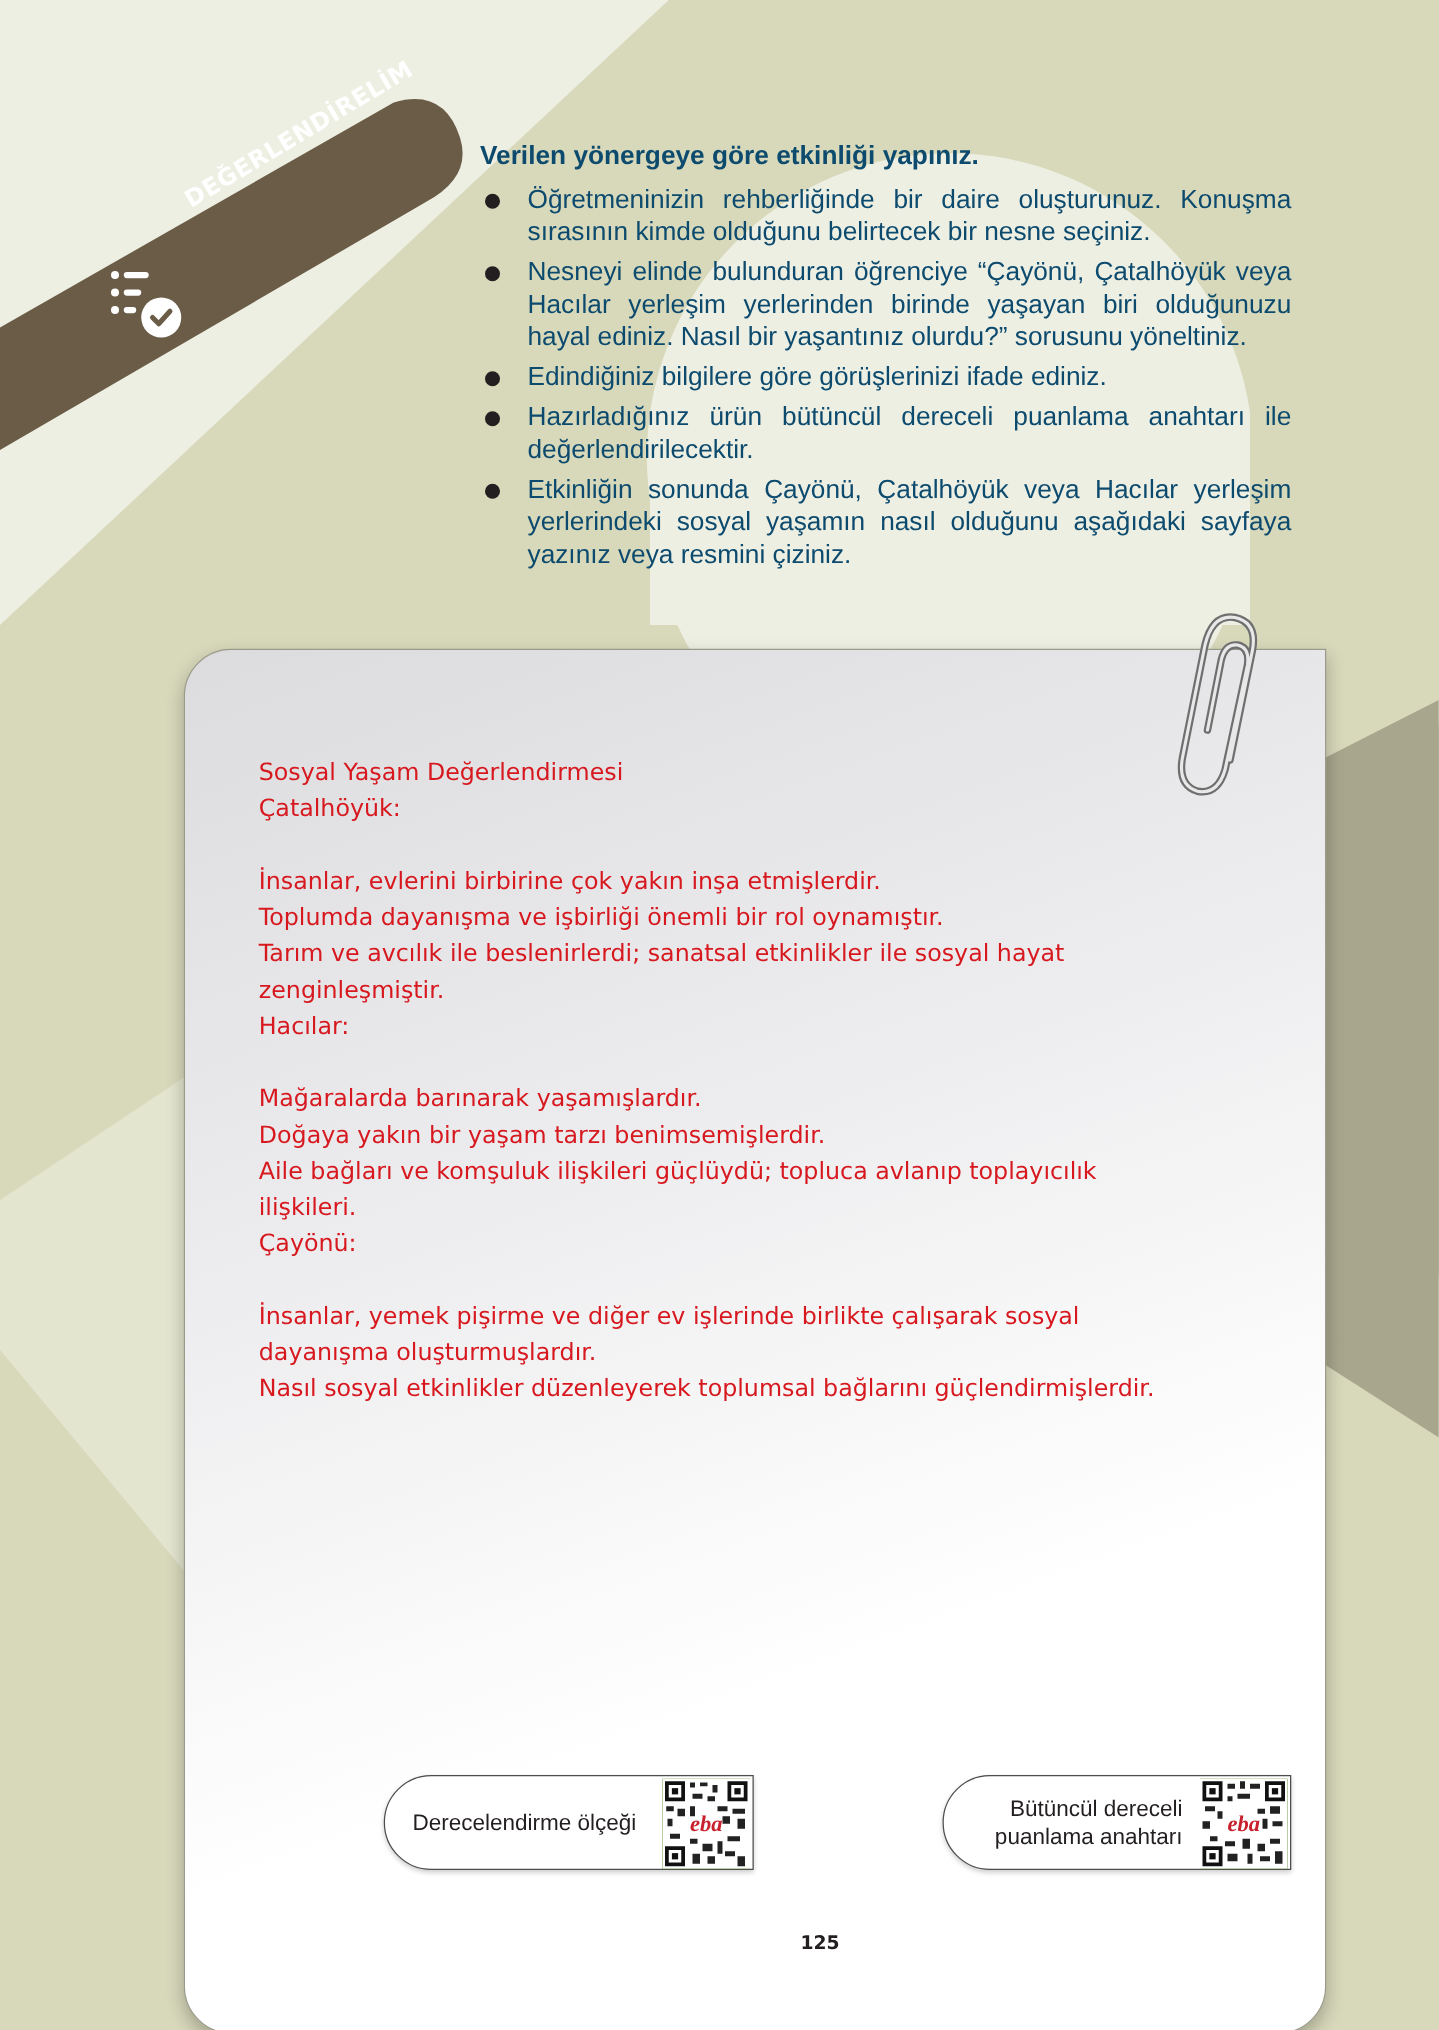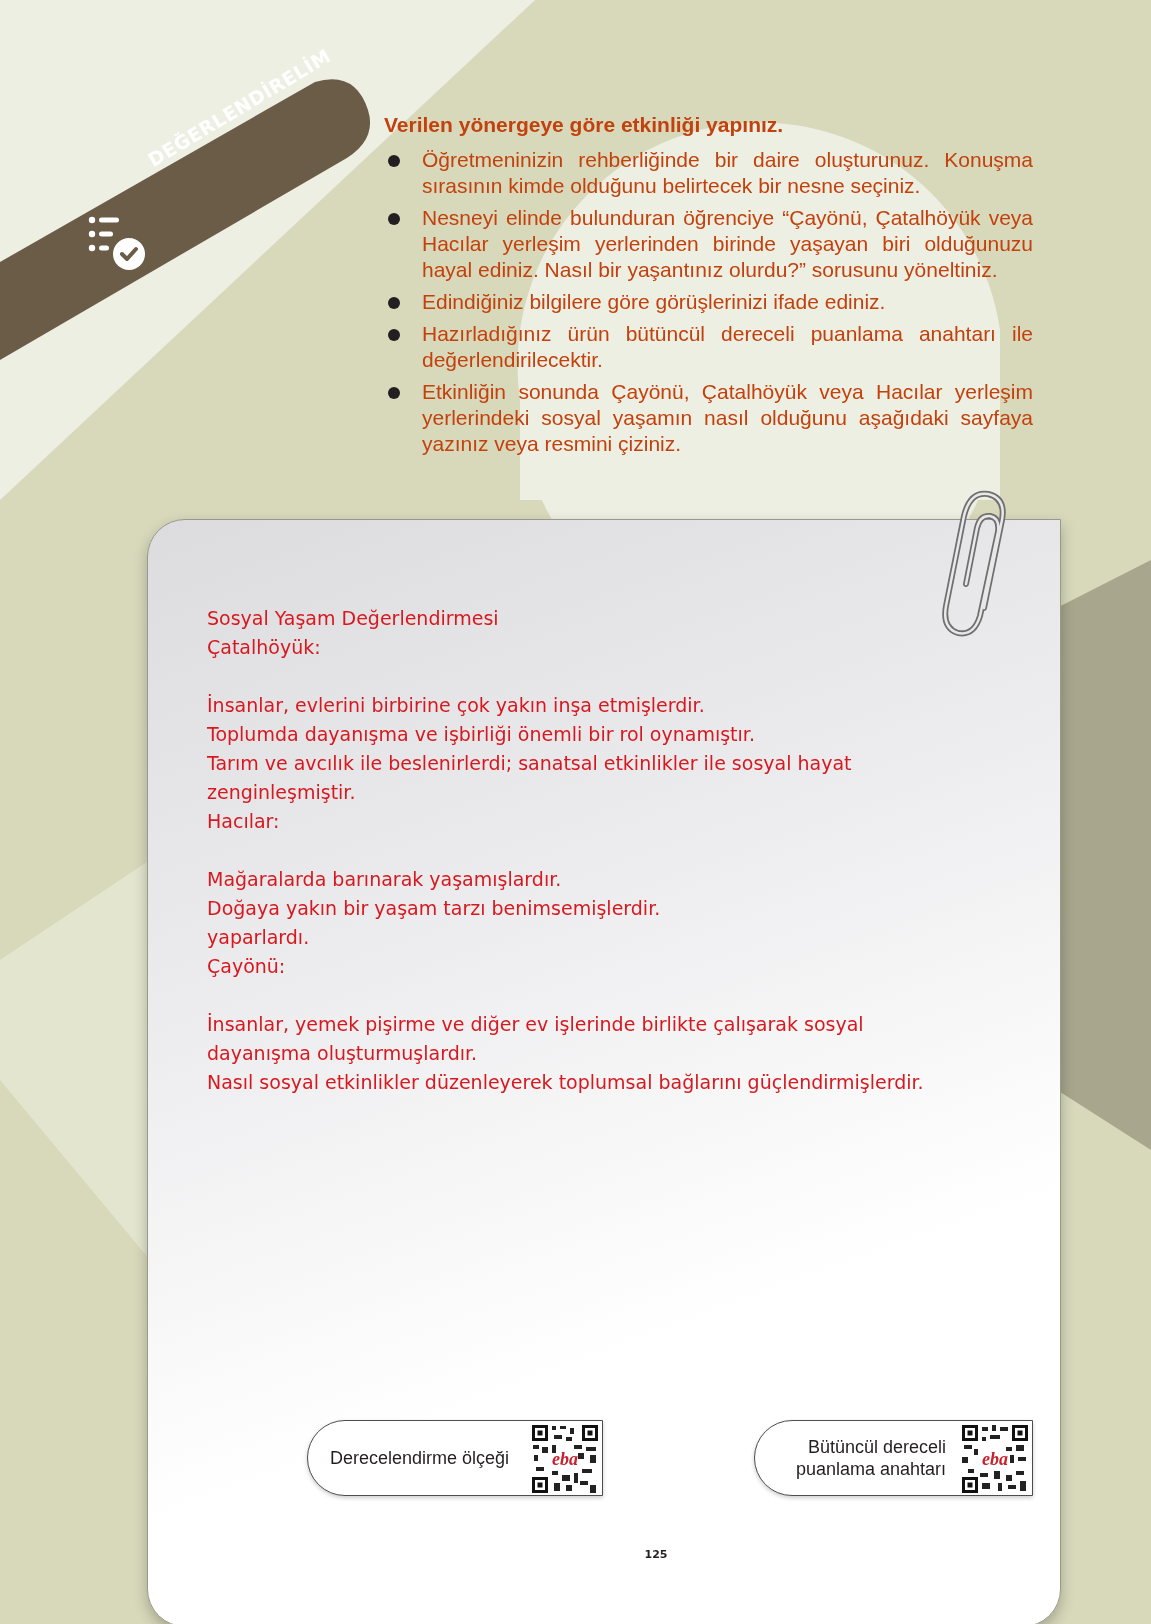--- a/index.html
+++ b/index.html
@@ -12,21 +12,21 @@
   
   .banner-text {
     position: absolute; left: 144px; top: 152px;
     transform-origin: left top; transform: rotate(-31deg);
     color: #ffffff; font-family: "DejaVu Sans", sans-serif; font-weight: bold;
     font-size: 19px; letter-spacing: 0.5px; white-space: nowrap;
   }
   .banner-icon { position: absolute; left: 84px; top: 210px; width: 66px; height: 66px; }
 
   
-  .instructions { position: absolute; left: 384px; top: 113px; width: 649px; color: #c2410c; }
+  .instructions { position: absolute; left: 384px; top: 113px; width: 649px; color: #0c4a6e; }
   .instr-title { font-weight: bold; font-size: 21px; margin-bottom: 10px; }
   .instr-list { list-style: none; }
   .instr-list li { position: relative; padding-left: 38px; font-size: 21px; line-height: 26px; text-align: justify; margin-bottom: 6px; }
   .instr-list li .bullet { position: absolute; left: 4px; top: 8px; width: 12px; height: 12px; border-radius: 50%; background: #231f20; }
 
   
   .card {
     position: absolute; left: 107px; top: 519px; width: 914px; height: 1108px;
     border-radius: 38px 0 38px 38px;
     background: linear-gradient(160deg, #dcdcdf 0%, #ececee 35%, #ffffff 70%, #ffffff 100%);
@@ -49,21 +49,21 @@
   .qr-code { position: absolute; right: 2px; top: 2px; width: 70px; height: 72px; background: #4d7c0f; }
   .qr-code svg { width: 100%; height: 100%; }
   .qr1 { left: 307px; top: 1420px; width: 296px; text-align: center; }
   .qr1 .qr-label { position: absolute; left: 22px; top: 26px; white-space: nowrap; }
   .qr2 { left: 754px; top: 1420px; width: 279px; }
   .qr2 .qr-label { position: absolute; right: 86px; top: 15px; text-align: right; white-space: nowrap; }
 
   .page-number {
     position: absolute; left: 636px; top: 1534px; width: 40px; height: 40px; border-radius: 50%;
     background: #ffffff; color: #231f20; font-family: "DejaVu Sans", sans-serif; font-weight: bold;
-    font-size: 11px; display: flex; align-items: center; justify-content: center;
+    font-size: 15px; display: flex; align-items: center; justify-content: center;
   }
 </style>
 </head>
 <body>
 
 <div class="bg">
   <svg width="1151" height="1624" viewBox="0 0 1151 1624">
     <rect x="0" y="0" width="1151" height="1624" fill="#d8d9bb"></rect>
 
     <polygon points="0,0 535,0 0,500" fill="#eeefe3"></polygon>
@@ -118,21 +118,22 @@
     <div class="line">Çatalhöyük:</div>
     <div class="line"></div>
     <div class="line">İnsanlar, evlerini birbirine çok yakın inşa etmişlerdir.</div>
     <div class="line">Toplumda dayanışma ve işbirliği önemli bir rol oynamıştır.</div>
     <div class="line">Tarım ve avcılık ile beslenirlerdi; sanatsal etkinlikler ile sosyal hayat</div>
     <div class="line">zenginleşmiştir.</div>
     <div class="line">Hacılar:</div>
     <div class="line"></div>
     <div class="line">Mağaralarda barınarak yaşamışlardır.</div>
     <div class="line">Doğaya yakın bir yaşam tarzı benimsemişlerdir.</div>
-    <div class="line">yaparlardı.</div>
+    <div class="line">Aile bağları ve komşuluk ilişkileri güçlüydü; topluca avlanıp toplayıcılık</div>
+    <div class="line">ilişkileri.</div>
     <div class="line">Çayönü:</div>
     <div class="line"></div>
     <div class="line">İnsanlar, yemek pişirme ve diğer ev işlerinde birlikte çalışarak sosyal</div>
     <div class="line">dayanışma oluşturmuşlardır.</div>
     <div class="line">Nasıl sosyal etkinlikler düzenleyerek toplumsal bağlarını güçlendirmişlerdir.</div>
   </div>
 </div>
 
 <div class="paperclip">
   <svg width="80" height="160" viewBox="0 0 80 160">

